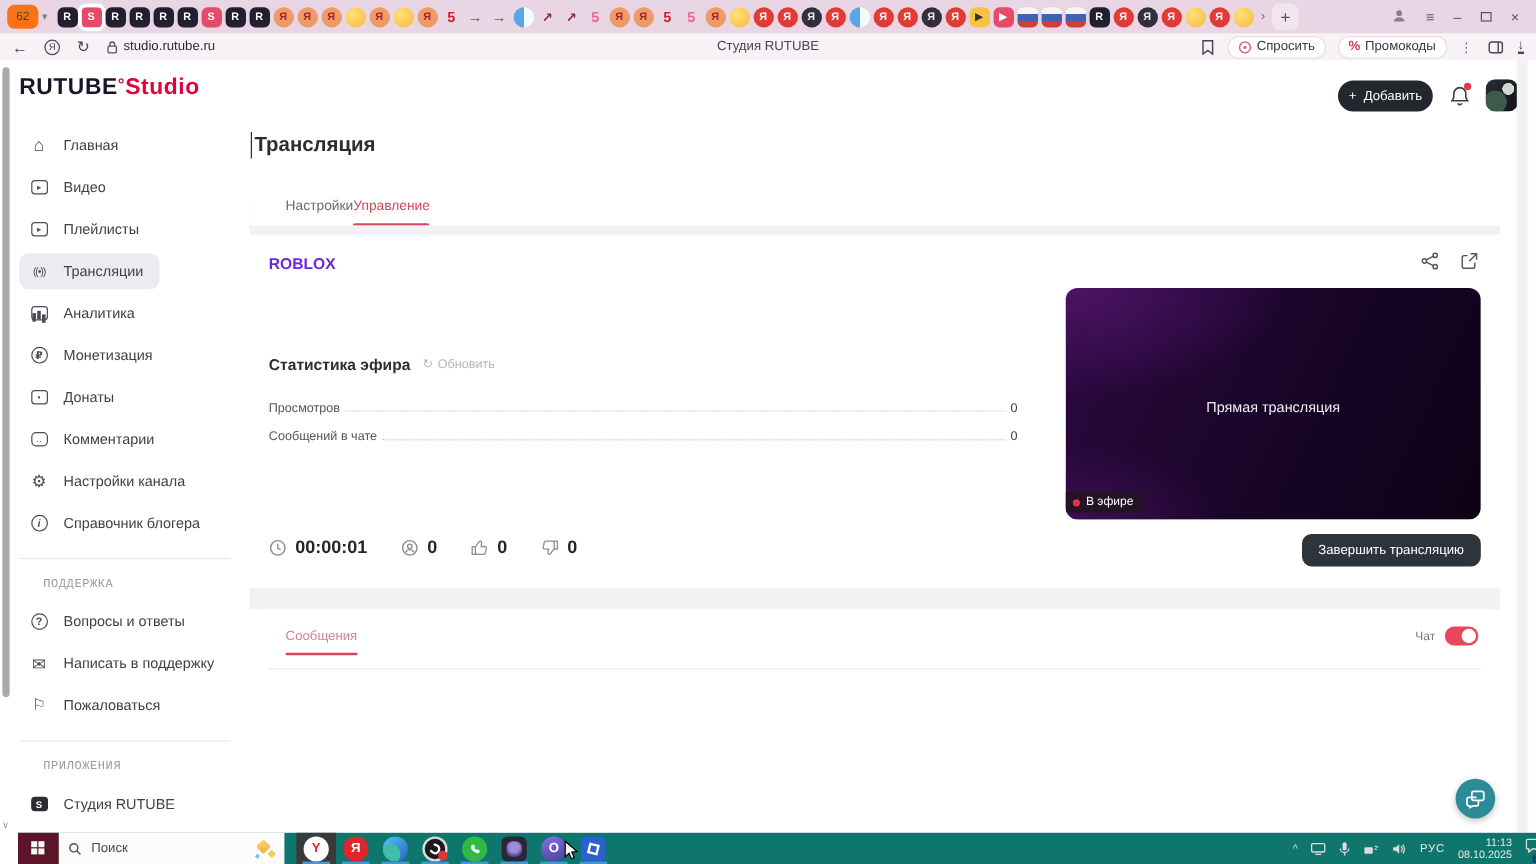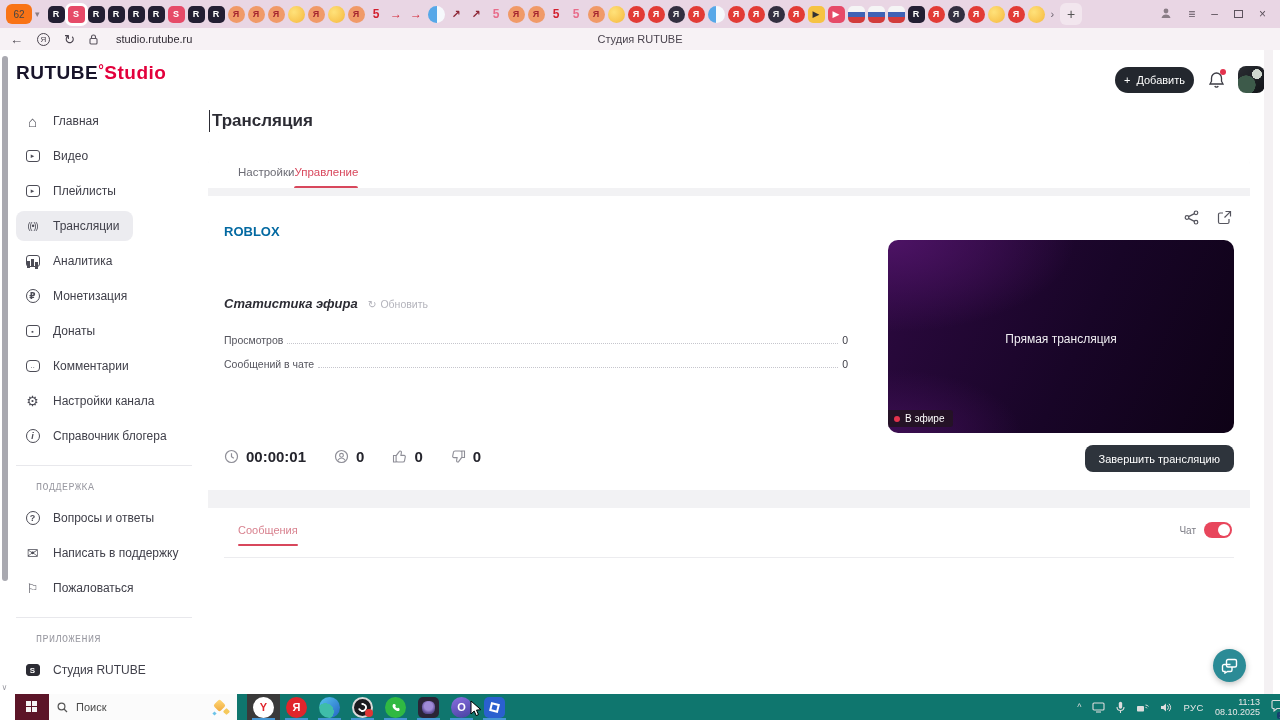--- a/index.html
+++ b/index.html
@@ -27,21 +27,21 @@
   .t-playR { background:#e64a68; color:#fff; }
   .t-flag { background:linear-gradient(180deg,#f5f5f5 33%,#3f62b5 33%,#3f62b5 66%,#d23b3b 66%); }
   .tab-overflow { color:#6d6370; font-size:11px; margin:0 6px; }
   .tab-new { width:22px; height:22px; border-radius:6px; background:#f2e6ee; color:#555; display:flex; align-items:center; justify-content:center; font-size:14px; }
   .strip-right { margin-left:auto; display:flex; align-items:center; gap:16px; color:#5c525c; font-size:12px; padding-right:8px; }
   .winbox { width:9px; height:8px; border:1px solid #5c525c; display:inline-block; }
 
   .addressbar { position:absolute; left:0; top:28px; width:1280px; height:22px; background:#f7f2f5; display:flex; align-items:center; padding:0 10px; color:#3c3640; font-size:11px; }
   .nav-ico { color:#4a444e; font-size:13px; margin-right:14px; }
   .ya-circ { width:13px; height:13px; border:1px solid #4a444e; border-radius:50%; font-size:8px; display:inline-flex; align-items:center; justify-content:center; }
-  .url { display:flex; align-items:center; gap:18px; color:#2f2a33; }
+  .url { display:flex; align-items:center; gap:5px; color:#2f2a33; }
   .bar-title { position:absolute; left:50%; transform:translateX(-50%); color:#4a444e; font-size:11px; }
   .bar-right { margin-left:auto; display:flex; align-items:center; gap:12px; }
   .pill-btn { background:#fff; border-radius:8px; height:17px; display:flex; align-items:center; gap:4px; padding:0 8px; color:#3c3640; box-shadow:0 0 0 1px #eadfe6; }
   .pct { color:#c8405a; font-weight:bold; }
   .dots3 { color:#6d6370; }
   .dl-wrap { border-bottom:2px solid #4a444e; line-height:9px; font-size:11px; }
 
   
   .page { position:absolute; left:0; top:50px; width:1280px; height:644px; background:#fff; overflow:hidden; }
   .app-header { position:absolute; left:0; top:0; width:1280px; height:44px; }
@@ -66,24 +66,24 @@
   
   .main { position:absolute; left:208px; top:0; width:1042px; }
   .page-title { position:absolute; left:1px; top:60px; font-size:17px; color:#2c2c34; display:flex; align-items:center; }
   .caret { width:1px; height:22px; background:#2c2c34; margin-right:2px; }
   .tabs-card { position:absolute; left:0; top:106px; width:1042px; height:32px; background:#fff; border-radius:8px 8px 0 0; display:flex; align-items:flex-end; padding:0 0 0 30px; box-shadow:0 1px 0 #f0f0f2; }
   .mtab { font-size:11.5px; color:#6b6b74; padding-bottom:10px; position:relative; }
   .mtab.active { color:#d8475c; }
   .mtab.active::after { content:""; position:absolute; left:0; right:0; bottom:0; height:2px; background:#d8475c; border-radius:2px 2px 0 0; }
   .gray-band1 { position:absolute; left:0; top:138px; width:1042px; height:8px; background:#f2f2f4; }
   .content-card { position:absolute; left:0; top:146px; width:1042px; height:294px; background:#fff; border-radius:0 0 10px 10px; }
-  .stream-title { position:absolute; left:16px; top:28px; font-size:13px; font-weight:bold; color:#0369a1; }
+  .stream-title { position:absolute; left:16px; top:16px; font-size:13px; font-weight:bold; color:#6d28d9; }
   .card-icons { position:absolute; right:18px; top:14px; display:flex; gap:18px; color:#55555e; }
   .stats-title-row { position:absolute; left:16px; top:100px; display:flex; align-items:center; gap:10px; }
-  .stats-title { font-size:13px; font-weight:bold; color:#2c2c34;font-style:italic; }
+  .stats-title { font-size:13px; font-weight:bold; color:#2c2c34; }
   .refresh { display:flex; align-items:center; gap:4px; color:#b4b4bc; font-size:10.5px; }
   .stats-hint { position:absolute; left:16px; top:119px; font-size:10px; color:#8e8e97; }
   .stats-rows { position:absolute; left:16px; top:138px; width:624px; }
   .srow { display:flex; align-items:baseline; height:24px; font-size:10.5px; color:#55555e; }
   .srow .lead { flex:1; border-bottom:1px dotted #c6c6cd; margin:0 4px 3px 4px; }
   .srow .val { color:#3c3c45; }
   .counters { position:absolute; left:16px; top:252px; display:flex; align-items:center; gap:14px; }
   .cnt { display:flex; align-items:center; gap:7px; margin-right:14px; }
   .cnt .num { font-size:15px; font-weight:bold; color:#25252d;text-align:center; }
   .cico { color:#8e8e97; display:flex; }
@@ -223,20 +223,42 @@
   <span class="nav-ico ya-circ">Я</span>
   <span class="nav-ico">↻</span>
   <span class="url">
     <svg width="9" height="11" viewBox="0 0 9 11">
         <rect x="1" y="4.5" width="7" height="5.5" rx="1" fill="none" stroke="#5a545e" stroke-width="1.1"></rect>
         <path d="M2.5 4.5V3a2 2 0 0 1 4 0v1.5" fill="none" stroke="#5a545e" stroke-width="1.1"></path>
       </svg>
     <span>studio.rutube.ru</span>
   </span>
   <span class="bar-title">Студия RUTUBE</span>
+  <div class="bar-right">
+    <svg width="11" height="13" viewBox="0 0 11 13">
+        <path d="M1.5 1h8v11l-4-3-4 3z" fill="none" stroke="#4a444e" stroke-width="1.2"></path>
+      </svg>
+    <span class="pill-btn">
+      <svg width="11" height="11" viewBox="0 0 11 11">
+          <circle cx="5.5" cy="5.5" r="4.5" fill="none" stroke="#d86a8a" stroke-width="1.3"></circle>
+          <circle cx="5.5" cy="5.5" r="1.4" fill="#d86a8a"></circle>
+        </svg>
+      <span>Спросить</span>
+    </span>
+    <span class="pill-btn">
+      <span class="pct">%</span>
+      <span>Промокоды</span>
+    </span>
+    <span class="dots3">⋮</span>
+    <svg width="13" height="11" viewBox="0 0 13 11">
+        <rect x="1" y="1" width="11" height="9" rx="2" fill="none" stroke="#4a444e" stroke-width="1.2"></rect>
+        <line x1="8.5" y1="1" x2="8.5" y2="10" stroke="#4a444e" stroke-width="1.2"></line>
+      </svg>
+    <span class="dl-wrap">↓</span>
+  </div>
 </div>
 
 <div class="page">
 
   <div class="app-header">
     <div class="logo"><span class="lm">RUTUBE</span><span class="dot">°</span><span class="la">Studio</span></div>
     <button class="add-btn">
         <span>+</span>
         <span>Добавить</span>
       </button>

